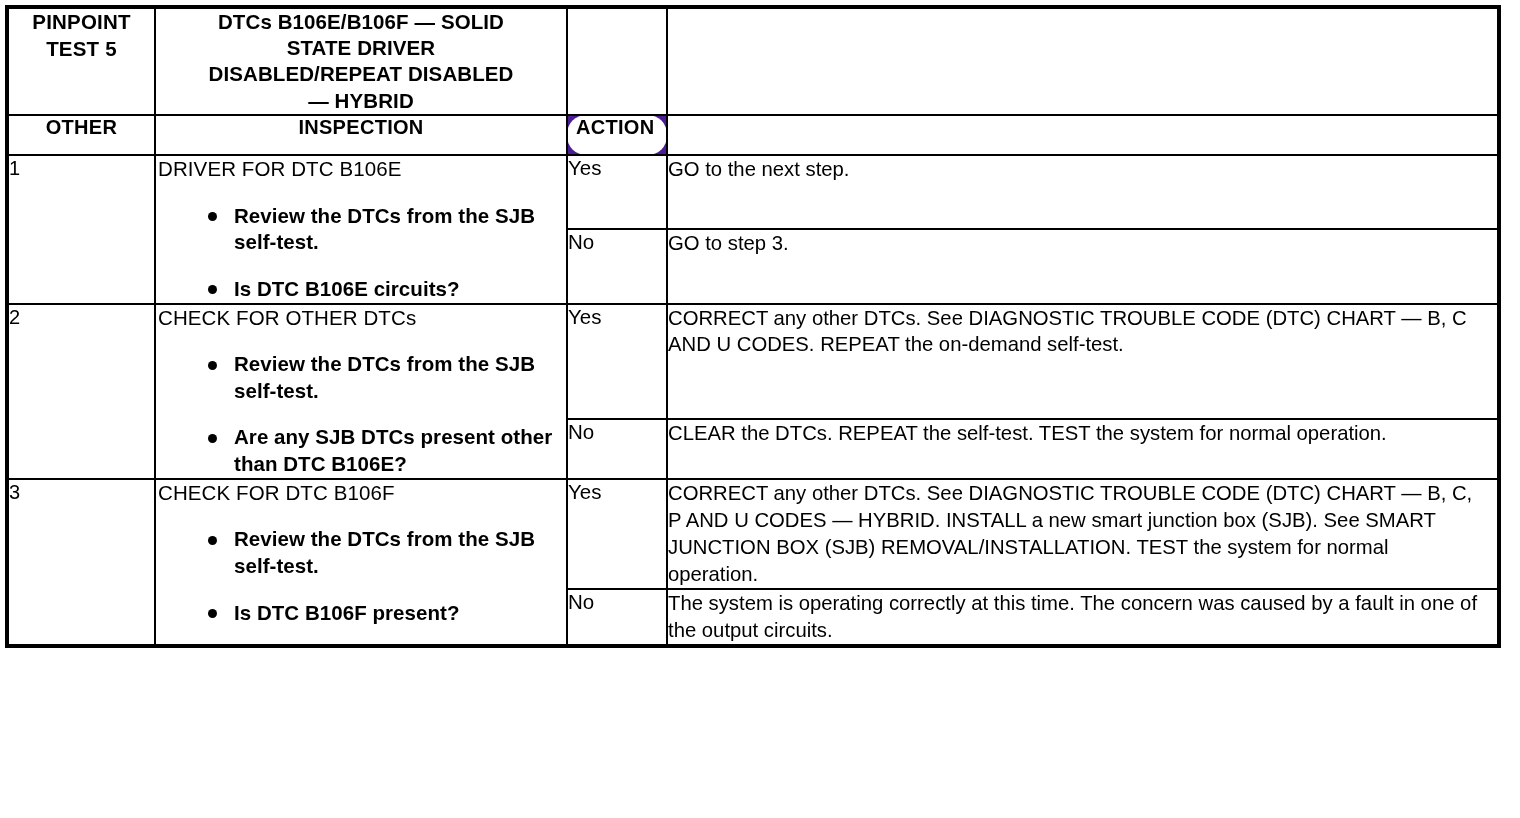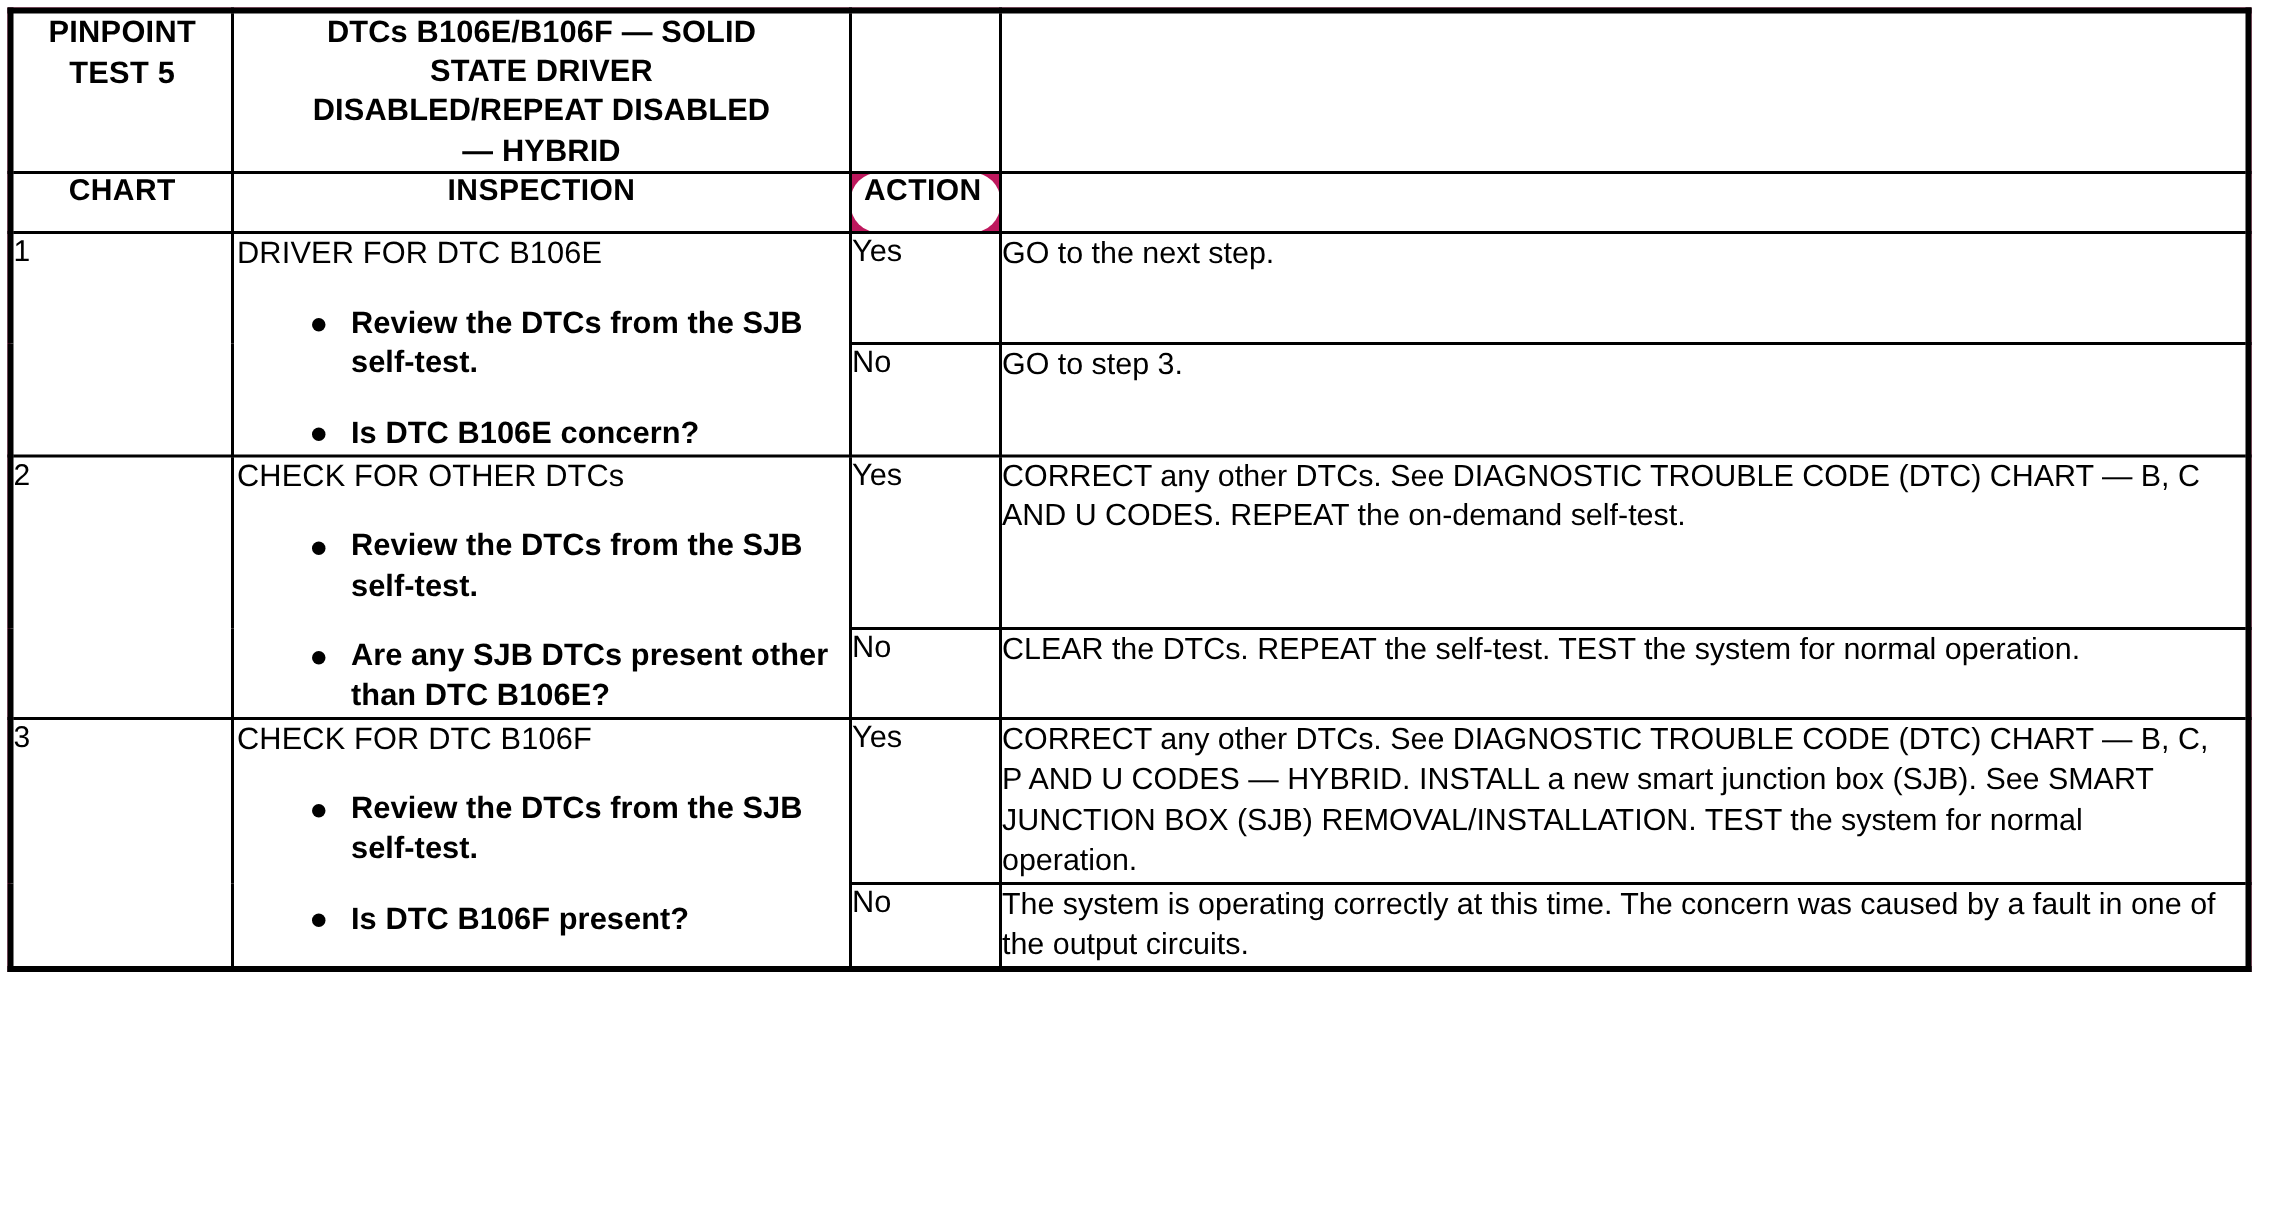--- a/index.html
+++ b/index.html
@@ -22,21 +22,21 @@
     background: #ffffff;
   }
 
   table.pinpoint {
     position: absolute;
     left: 5px;
     top: 5px;
     width: 1343px;
     border-collapse: collapse;
     table-layout: fixed;
-    background: #be185d;
+    background: #4c1d95;
   }
 
   table.pinpoint, table.pinpoint > tbody {
     outline: none;
   }
 
   
   table.pinpoint {
     border: 4px solid #000000;
   }
@@ -182,33 +182,33 @@
           <div>DTCs B106E/B106F — SOLID</div>
           <div>STATE DRIVER</div>
           <div>DISABLED/REPEAT DISABLED</div>
           <div>— HYBRID</div>
         </td>
         <td class="cell-blank"></td>
         <td class="cell-blank"></td>
       </tr>
 
       <tr>
-        <td class="colhead">CHART</td>
+        <td class="colhead">OTHER</td>
         <td class="colhead">INSPECTION</td>
         <td class="colhead left-pad">ACTION</td>
         <td class="cell-blank"></td>
       </tr>
 
       <tr>
         <td class="cell-step" rowspan="2">1</td>
         <td class="cell-insp" rowspan="2">
           <div class="insp-title">DRIVER FOR DTC B106E</div>
           <ul class="insp-list">
             <li class="lite">Review the DTCs from the SJB self-test.</li>
-            <li>Is DTC B106E concern?</li>
+            <li>Is DTC B106E circuits?</li>
           </ul>
         </td>
         <td class="cell-yn">Yes</td>
         <td class="cell-action">
           <span class="action-text">GO to the next step.</span>
         </td>
       </tr>
       <tr>
         <td class="cell-yn">No</td>
         <td class="cell-action">

